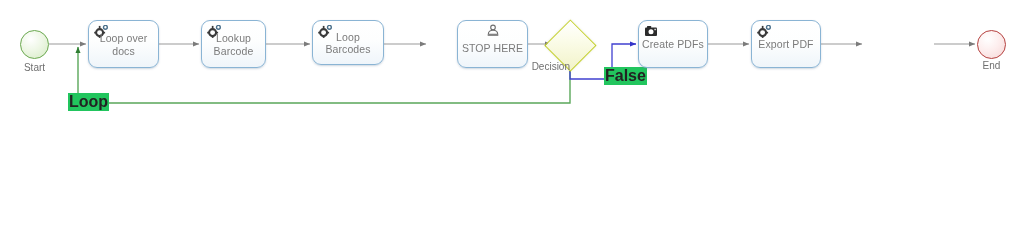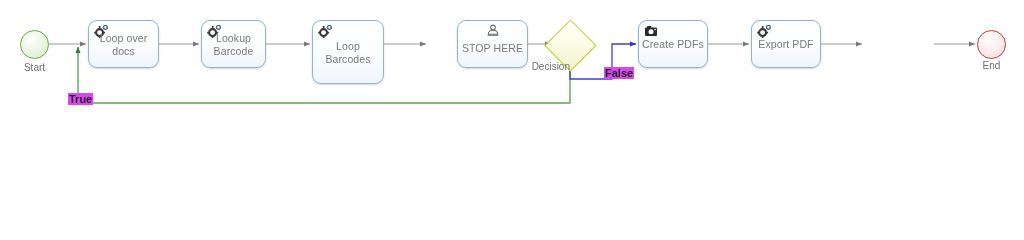--- a/index.html
+++ b/index.html
@@ -101,24 +101,24 @@
     color: #6f6f6f;
     font-size: 10px;
     white-space: nowrap;
     text-align: center;
   }
 
   
   .edge-label {
     position: absolute;
     color: #222222;
-    font-size: 11px;
+    font-size: 16px;
     font-weight: bold;
     white-space: nowrap;
-    background: #d946ef;
+    background: #22c55e;
     padding: 0 1px;
   }
 </style>
 </head>
 <body>
 
 <div id="canvas">
 
   <svg id="edges" viewBox="0 0 1024 123" width="1024" height="123" xmlns="http://www.w3.org/2000/svg">
     <defs>
@@ -189,21 +189,21 @@
       <rect x="4.8" y="0.9" width="1.7" height="2.3" fill="#3a3a3a"></rect>
       <rect x="0.2" y="6.8" width="2.2" height="1.7" fill="#3a3a3a"></rect>
       <rect x="8.9" y="6.8" width="2.2" height="1.7" fill="#3a3a3a"></rect>
       <rect x="4.8" y="11.6" width="1.7" height="1.3" fill="#3a3a3a"></rect>
       <circle cx="11.4" cy="2.3" r="1.9" fill="none" stroke="#4a6f8a" stroke-width="1.4"></circle>
     </svg>
     <div class="node-label">Lookup
 Barcode</div>
   </div>
 
-  <div class="node" style="left:312px; top:20px; width:72px; height:64px;">
+  <div class="node" style="left:312px; top:20px; width:72px; height:45px;">
     <svg class="node-icon" viewBox="0 0 15 13">
       <circle cx="5.6" cy="7.6" r="3.5" fill="none" stroke="#3a3a3a" stroke-width="2.1"></circle>
       <rect x="4.8" y="0.9" width="1.7" height="2.3" fill="#3a3a3a"></rect>
       <rect x="0.2" y="6.8" width="2.2" height="1.7" fill="#3a3a3a"></rect>
       <rect x="8.9" y="6.8" width="2.2" height="1.7" fill="#3a3a3a"></rect>
       <rect x="4.8" y="11.6" width="1.7" height="1.3" fill="#3a3a3a"></rect>
       <circle cx="11.4" cy="2.3" r="1.9" fill="none" stroke="#4a6f8a" stroke-width="1.4"></circle>
     </svg>
     <div class="node-label">Loop Barcodes</div>
   </div>
@@ -215,21 +215,21 @@
       <rect x="2.2" y="10.6" width="10.6" height="1.2" fill="#6f6f6f"></rect>
     </svg>
     <div class="node-label" style="top:58%;">STOP HERE</div>
   </div>
 
   <div class="diamond-wrap" style="left:544px; top:19px;">
     <div class="diamond"></div>
   </div>
   <div class="diamond-caption" style="left:512px; top:61px; width:58px; text-align:right;">Decision</div>
 
-  <div class="edge-label" style="left:68px; top:93px;">True</div>
+  <div class="edge-label" style="left:68px; top:93px;">Loop</div>
   <div class="edge-label" style="left:604px; top:67px;">False</div>
 
   <div class="node" style="left:638px; top:20px; width:70px; height:48px;">
     <svg class="node-icon" viewBox="0 0 15 13">
       <rect x="1.0" y="2.6" width="12.0" height="8.4" rx="1.0" fill="#2b2b2b"></rect>
       <rect x="3.0" y="1.0" width="4.2" height="1.9" rx="0.5" fill="#2b2b2b"></rect>
       <circle cx="7.0" cy="6.8" r="2.5" fill="#ffffff"></circle>
       <rect x="10.3" y="3.8" width="1.8" height="1.4" fill="#cfcfcf"></rect>
     </svg>
     <div class="node-label">Create PDFs</div>

